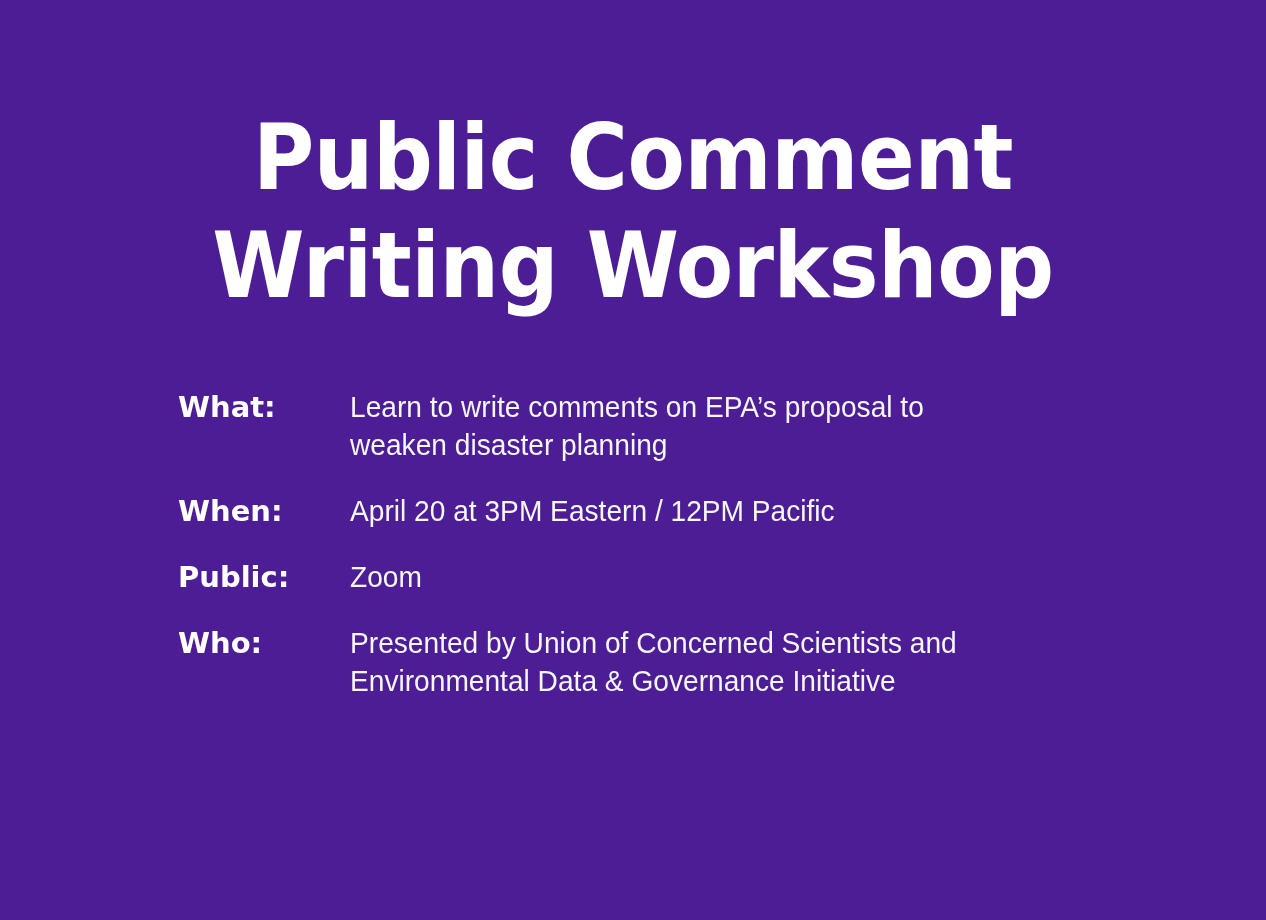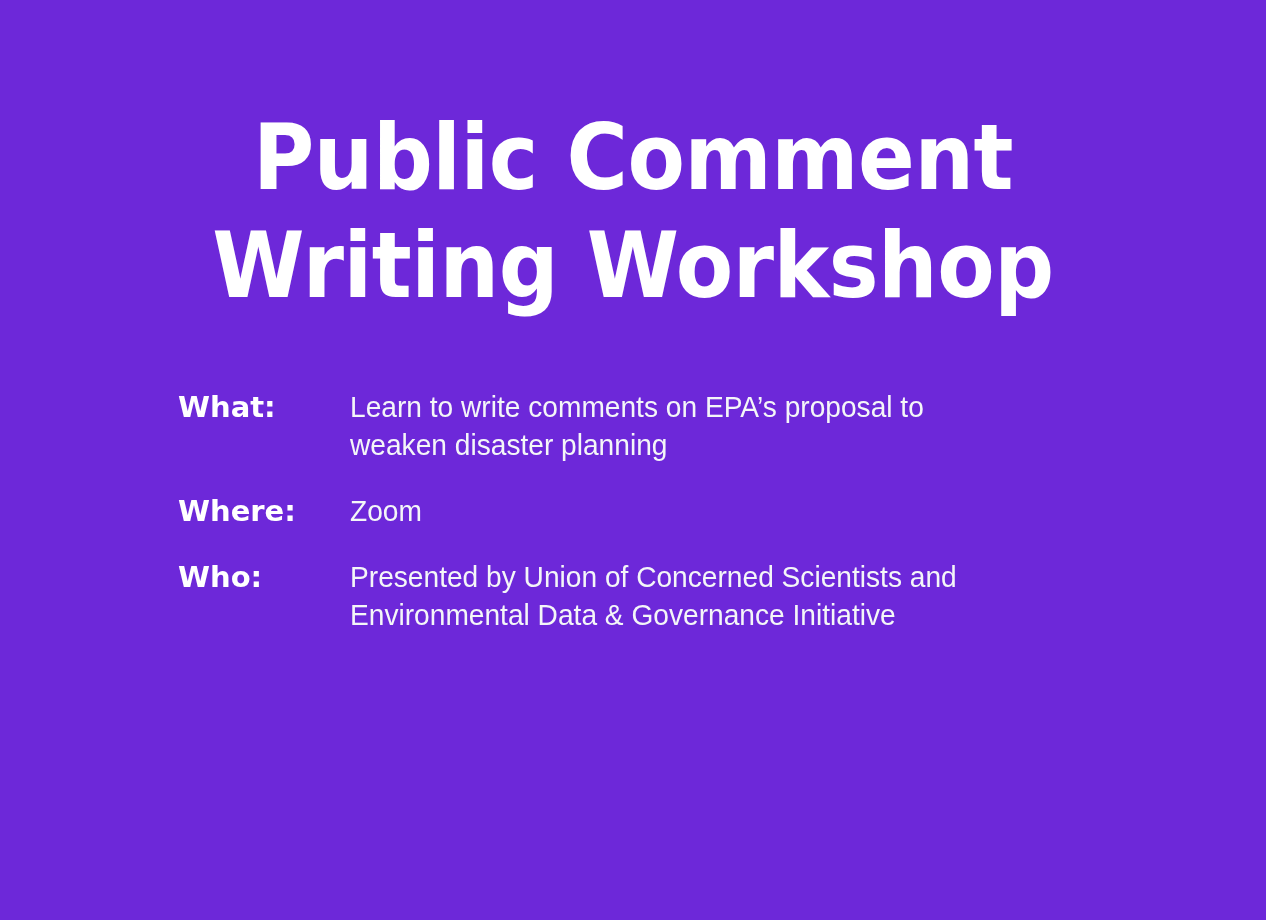--- a/index.html
+++ b/index.html
@@ -11,21 +11,21 @@
     width: 1266px;
     height: 920px;
     background: #142338;
     font-family: "Liberation Sans", sans-serif;
     overflow: hidden;
   }
   .slide {
     position: relative;
     width: 1266px;
     height: 920px;
-    background: #6d28d9;
+    background: #4c1d95;
     box-sizing: border-box;
   }
 
   
   .title-block {
     position: absolute;
     top: 104px;
     left: 0;
     width: 1266px;
     text-align: center;
@@ -96,23 +96,29 @@
   <div class="details">
 
     <div class="detail-row">
       <div class="detail-label"><span>What</span><span>:</span></div>
       <div class="detail-value">
         <span class="vline">Learn to write comments on EPA’s proposal to</span>
         <span class="vline">weaken disaster planning</span>
       </div>
     </div>
 
+    <div class="detail-row">
+      <div class="detail-label"><span>When</span><span>:</span></div>
+      <div class="detail-value">
+        <span class="vline">April 20 at 3PM Eastern / 12PM Pacific</span>
+      </div>
+    </div>
 
     <div class="detail-row">
-      <div class="detail-label"><span>Where</span><span>:</span></div>
+      <div class="detail-label"><span>Public</span><span>:</span></div>
       <div class="detail-value">
         <span class="vline">Zoom</span>
       </div>
     </div>
 
     <div class="detail-row">
       <div class="detail-label"><span>Who</span><span>:</span></div>
       <div class="detail-value">
         <span class="vline">Presented by Union of Concerned Scientists and</span>
         <span class="vline">Environmental Data &amp; Governance Initiative</span>

